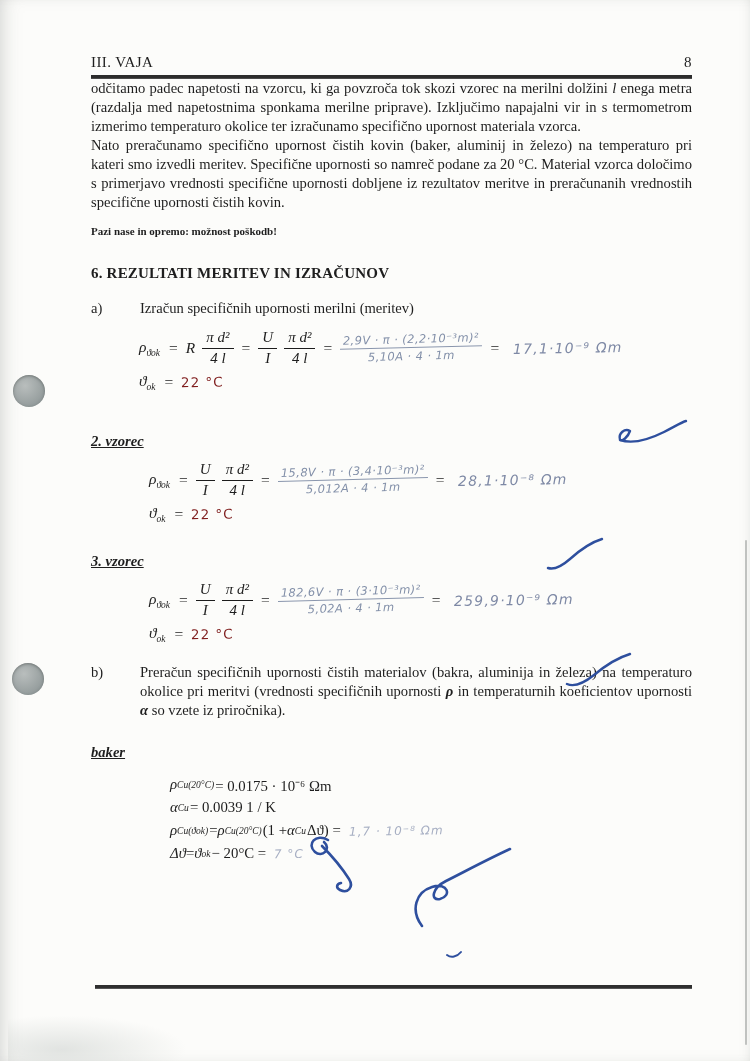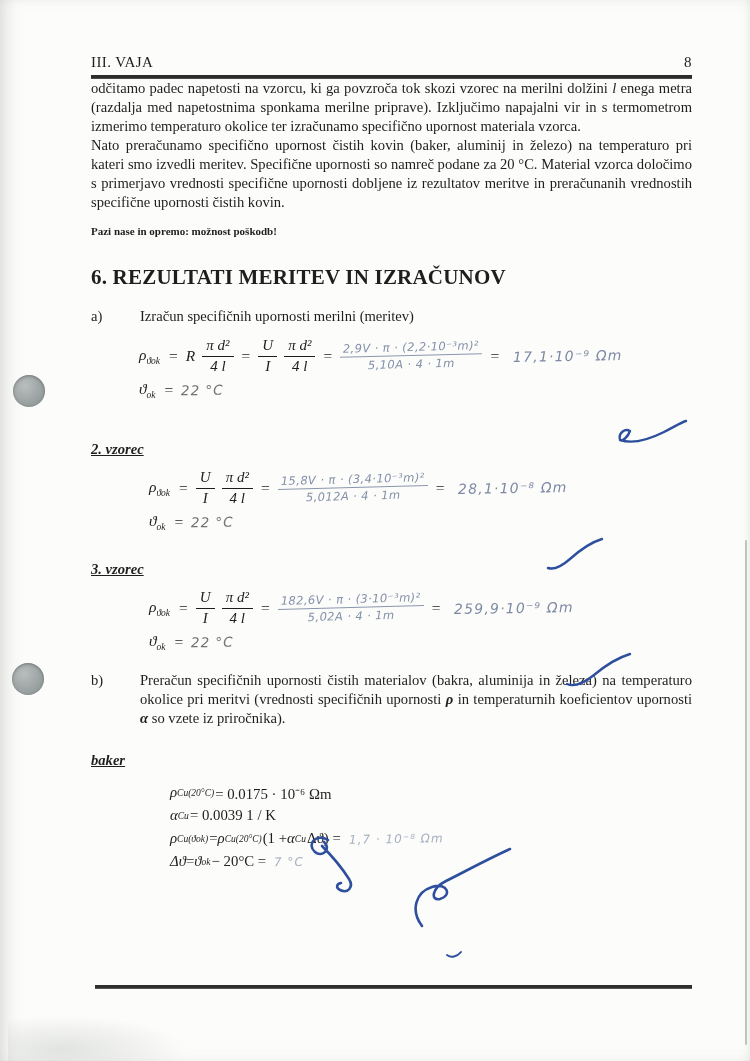--- a/index.html
+++ b/index.html
@@ -9,21 +9,21 @@
   .content{margin:0 58px 0 91px;padding-top:54px;}
   
   .hdr{display:flex;justify-content:space-between;align-items:flex-end;font-size:15px;letter-spacing:.4px;gap:12px;}
   .hrule{height:0;border-top:3px solid #2c2c2c;border-bottom:1px solid #4a4a4a;margin-top:4px;}
   .hrule.footer{position:absolute;left:95px;width:597px;top:981px;border-top:3px solid #2f2f2f;border-bottom:1px solid #555;}
   
   p.just{font-size:14.6px;line-height:19px;text-align:justify;margin:0;}
   .p1{margin-top:20px;}
   .p2{margin-top:5px;}
   .warning{margin-top:13px;font-weight:bold;font-size:11px;}
-  h2.sec{margin:28px 0 17px;font-size:21px;font-weight:bold;letter-spacing:.2px;}
+  h2.sec{margin:28px 0 17px;font-size:15px;font-weight:bold;letter-spacing:.2px;}
   .item{display:flex;margin-top:17px;font-size:14.6px;line-height:19px;}
   .item .ilabel{flex:0 0 49px;}
   .item .itext{flex:1;}
   .item.hang{margin-top:19px;}
   .item.hang .itext{text-align:justify;}
   .subhead{margin-top:13px;font-size:14.6px;font-weight:bold;font-style:italic;text-decoration:underline;}
   .subhead.s2{margin-top:41px;} .subhead.s3{margin-top:29px;} .subhead.bak{margin-top:24px;}
   
   .eq{display:flex;align-items:center;gap:7px;font-size:15.5px;margin-top:9px;margin-left:48px;min-height:42px;}
   .eq.ind2{margin-left:58px;}
@@ -35,21 +35,21 @@
   .frac .fn{border-bottom:1.3px solid #1c1c1c;padding:0 4px 1px;}
   .frac .fd{padding-top:1px;}
   
   .hwfrac{display:inline-flex;flex-direction:column;align-items:center;line-height:1.25;
           font-family:"DejaVu Sans", sans-serif;font-style:italic;font-size:11.5px;
           color:#8390a9;transform:rotate(-1.5deg);letter-spacing:.4px;}
   .hwfrac .fn{border-bottom:1.2px solid #8a96ad;padding:0 3px 1px;}
   .hwfrac .fd{padding-top:1px;}
   .hwres{font-family:"DejaVu Sans", sans-serif;font-style:italic;font-size:14px;color:#7e89a5;
          letter-spacing:1.2px;transform:rotate(-1deg);margin-left:6px;white-space:nowrap;}
-  .hwtemp{font-family:"DejaVu Sans", sans-serif;font-style:italic;font-size:13.5px;color:#737373;
+  .hwtemp{font-family:"DejaVu Sans", sans-serif;font-size:13.5px;color:#7f1d1d;
           letter-spacing:1px;transform:rotate(-1deg);}
   .hwfaint{font-family:"DejaVu Sans", sans-serif;font-style:italic;font-size:12px;color:#a7afc3;
            letter-spacing:1px;transform:rotate(-1deg);margin-left:8px;white-space:nowrap;}
   
   .baker{margin-top:12px;margin-left:79px;font-size:14.8px;}
   .bline{display:flex;align-items:center;min-height:23px;}
   
   .ann{position:absolute;pointer-events:none;}
   .ann path{fill:none;stroke:#2e4f9e;stroke-linecap:round;stroke-linejoin:round;}
   

